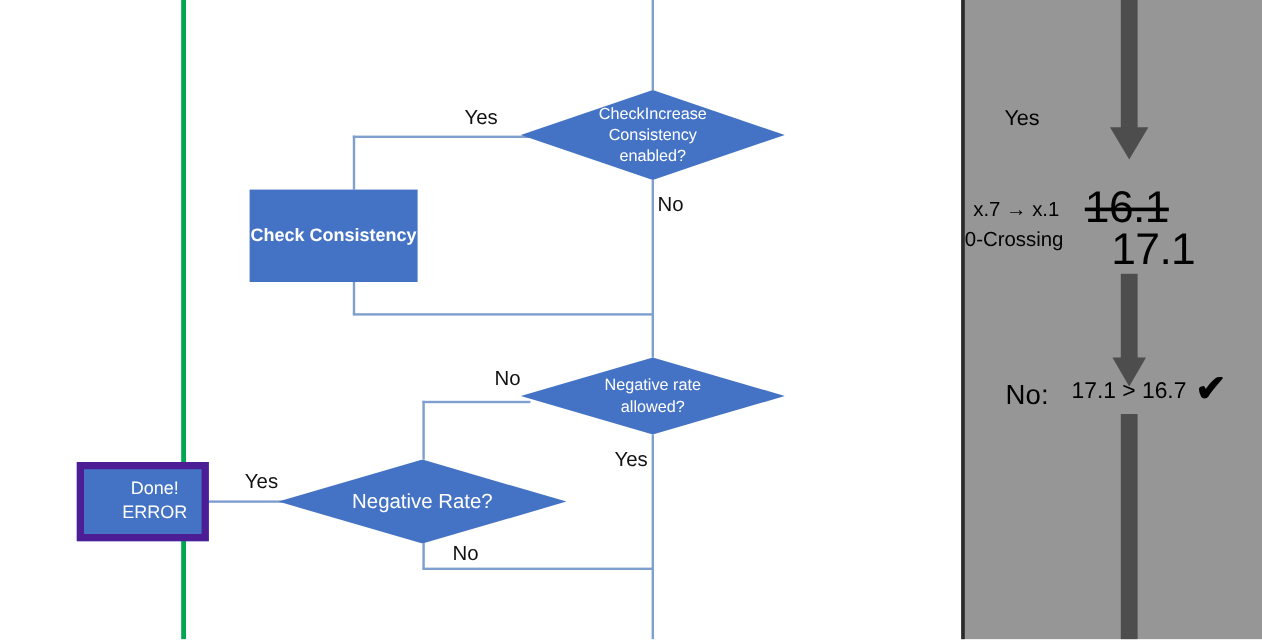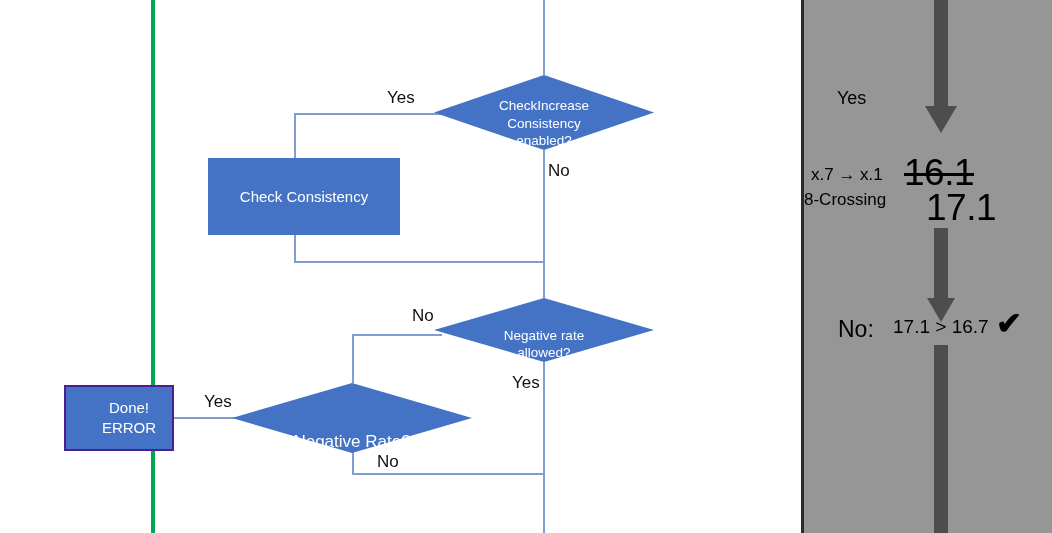--- a/index.html
+++ b/index.html
@@ -41,42 +41,42 @@
     color: #ffffff;
     display: flex;
     align-items: center;
     justify-content: center;
     text-align: center;
     line-height: 1.32;
     box-sizing: border-box;
   }
 
   .proc-box.emphasis {
-    border: 2px solid #4c1d95;
+    border: 6px solid #4c1d95;
     padding-left: 20px;
   }
 
   
   .diamond-wrap {
     position: absolute;
   }
   .diamond-wrap svg {
     position: absolute;
     left: 0;
     top: 0;
     display: block;
   }
   .diamond-label {
     position: absolute;
     left: 0;
     top: 0;
     width: 100%;
     height: 100%;
     display: flex;
-    align-items: flex-end;
+    align-items: center;
     justify-content: center;
     text-align: center;
     color: #ffffff;
     line-height: 1.3;
     pointer-events: none;
   }
 
   
   .branch-label {
     position: absolute;
@@ -145,21 +145,21 @@
     </svg>
     <div class="diamond-label">
       <div>
         <div>CheckIncrease</div>
         <div>Consistency</div>
         <div>enabled?</div>
       </div>
     </div>
   </div>
 
-  <div class="proc-box" style="left:208px; top:158px; width:192px; height:77px; font-size:15px;">
+  <div class="proc-box" style="left:208px; top:158px; width:140px; height:77px; font-size:15px;font-weight:bold;">
     <div>
       <div>Check Consistency</div>
     </div>
   </div>
 
   <div class="diamond-wrap" style="left:434px; top:298px; width:220px; height:64px; font-size:13.5px;">
     <svg width="220" height="64" viewBox="0 0 220 64" aria-hidden="true">
       <polygon points="110,0 220,32 110,64 0,32" fill="#4472C4"></polygon>
     </svg>
     <div class="diamond-label">
@@ -211,21 +211,21 @@
     </svg>
 
     <svg class="panel-arrow" style="left:118px; top:345px;" width="38" height="190" viewBox="0 0 38 190" aria-hidden="true">
       <rect x="12" y="0" width="14" height="190" fill="#4d4d4d"></rect>
     </svg>
 
     <div class="panel-text" style="left:33px; top:88px; font-size:18px;">Yes</div>
 
     <div class="panel-text" style="left:7px; top:165px; font-size:17px;">x.7 → x.1</div>
 
-    <div class="panel-text" style="left:0px; top:190px; font-size:17px;">8-Crossing</div>
+    <div class="panel-text" style="left:0px; top:190px; font-size:17px;">0-Crossing</div>
 
     <div class="panel-text strike" style="left:100px; top:152px; font-size:37px; letter-spacing:-0.5px;">16.1</div>
 
     <div class="panel-text" style="left:98px; top:187px; font-size:37px; letter-spacing:-0.5px;margin-left:24px;">17.1</div>
 
     <div class="panel-text" style="left:34px; top:316px; font-size:23px;">No:</div>
 
     <div class="panel-text" style="left:89px; top:316px; font-size:19px;">17.1 &gt; 16.7</div>
 
     <div class="panel-text check-mark" style="left:192px; top:305px; font-size:31px; font-weight:bold;">✔</div>

